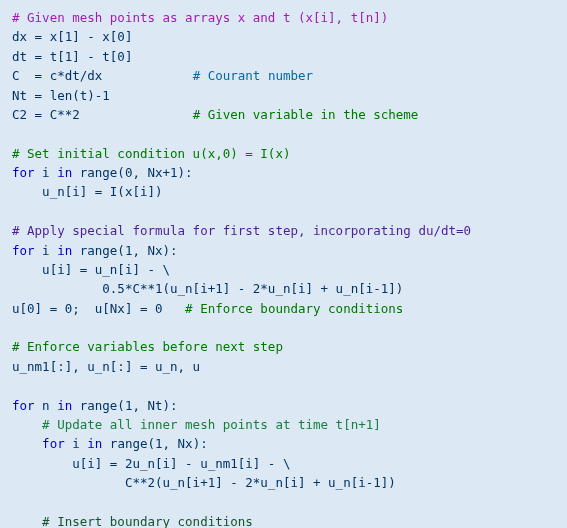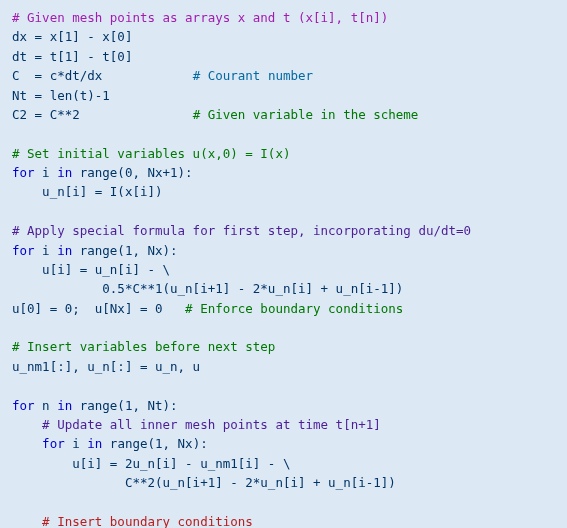--- a/index.html
+++ b/index.html
@@ -35,37 +35,37 @@
 <body>
 
 <div class="code-container">
   <pre class="code-block"><span style="color:#a21caf"># Given mesh points as arrays x and t (x[i], t[n])</span>
 <span>dx = x[1] - x[0]</span>
 <span>dt = t[1] - t[0]</span>
 <span>C  = c*dt/dx            <span style="color:#0369a1"># Courant number</span></span>
 <span>Nt = len(t)-1</span>
 <span>C2 = C**2               <span style="color:#007700"># Given variable in the scheme</span></span>
 
-<span style="color:#007700"># Set initial variables u(x,0) = I(x)</span>
+<span style="color:#007700"># Set initial condition u(x,0) = I(x)</span>
 <span><span style="color:#0000cc">for</span> i <span style="color:#0000cc">in</span> range(0, Nx+1):</span>
 <span>    u_n[i] = I(x[i])</span>
 
 <span style="color:#4c1d95"># Apply special formula for first step, incorporating du/dt=0</span>
 <span><span style="color:#0000cc">for</span> i <span style="color:#0000cc">in</span> range(1, Nx):</span>
 <span>    u[i] = u_n[i] - \</span>
 <span>            0.5*C**1(u_n[i+1] - 2*u_n[i] + u_n[i-1])</span>
 <span>u[0] = 0;  u[Nx] = 0   <span style="color:#007700"># Enforce boundary conditions</span></span>
 
-<span style="color:#007700"># Insert variables before next step</span>
+<span style="color:#007700"># Enforce variables before next step</span>
 <span>u_nm1[:], u_n[:] = u_n, u</span>
 
 <span><span style="color:#0000cc">for</span> n <span style="color:#0000cc">in</span> range(1, Nt):</span>
-<span>    <span style="color:#4c1d95"># Update all inner mesh points at time t[n+1]</span></span>
+<span>    <span style="color:#15803d"># Update all inner mesh points at time t[n+1]</span></span>
 <span>    <span style="color:#0000cc">for</span> i <span style="color:#0000cc">in</span> range(1, Nx):</span>
 <span>        u[i] = 2u_n[i] - u_nm1[i] - \</span>
 <span>               C**2(u_n[i+1] - 2*u_n[i] + u_n[i-1])</span>
 
-<span>    <span style="color:#b91c1c"># Insert boundary conditions</span></span>
+<span>    <span style="color:#14532d"># Insert boundary conditions</span></span>
 
 
 
 </pre>
 </div>
 
 </body></html>

